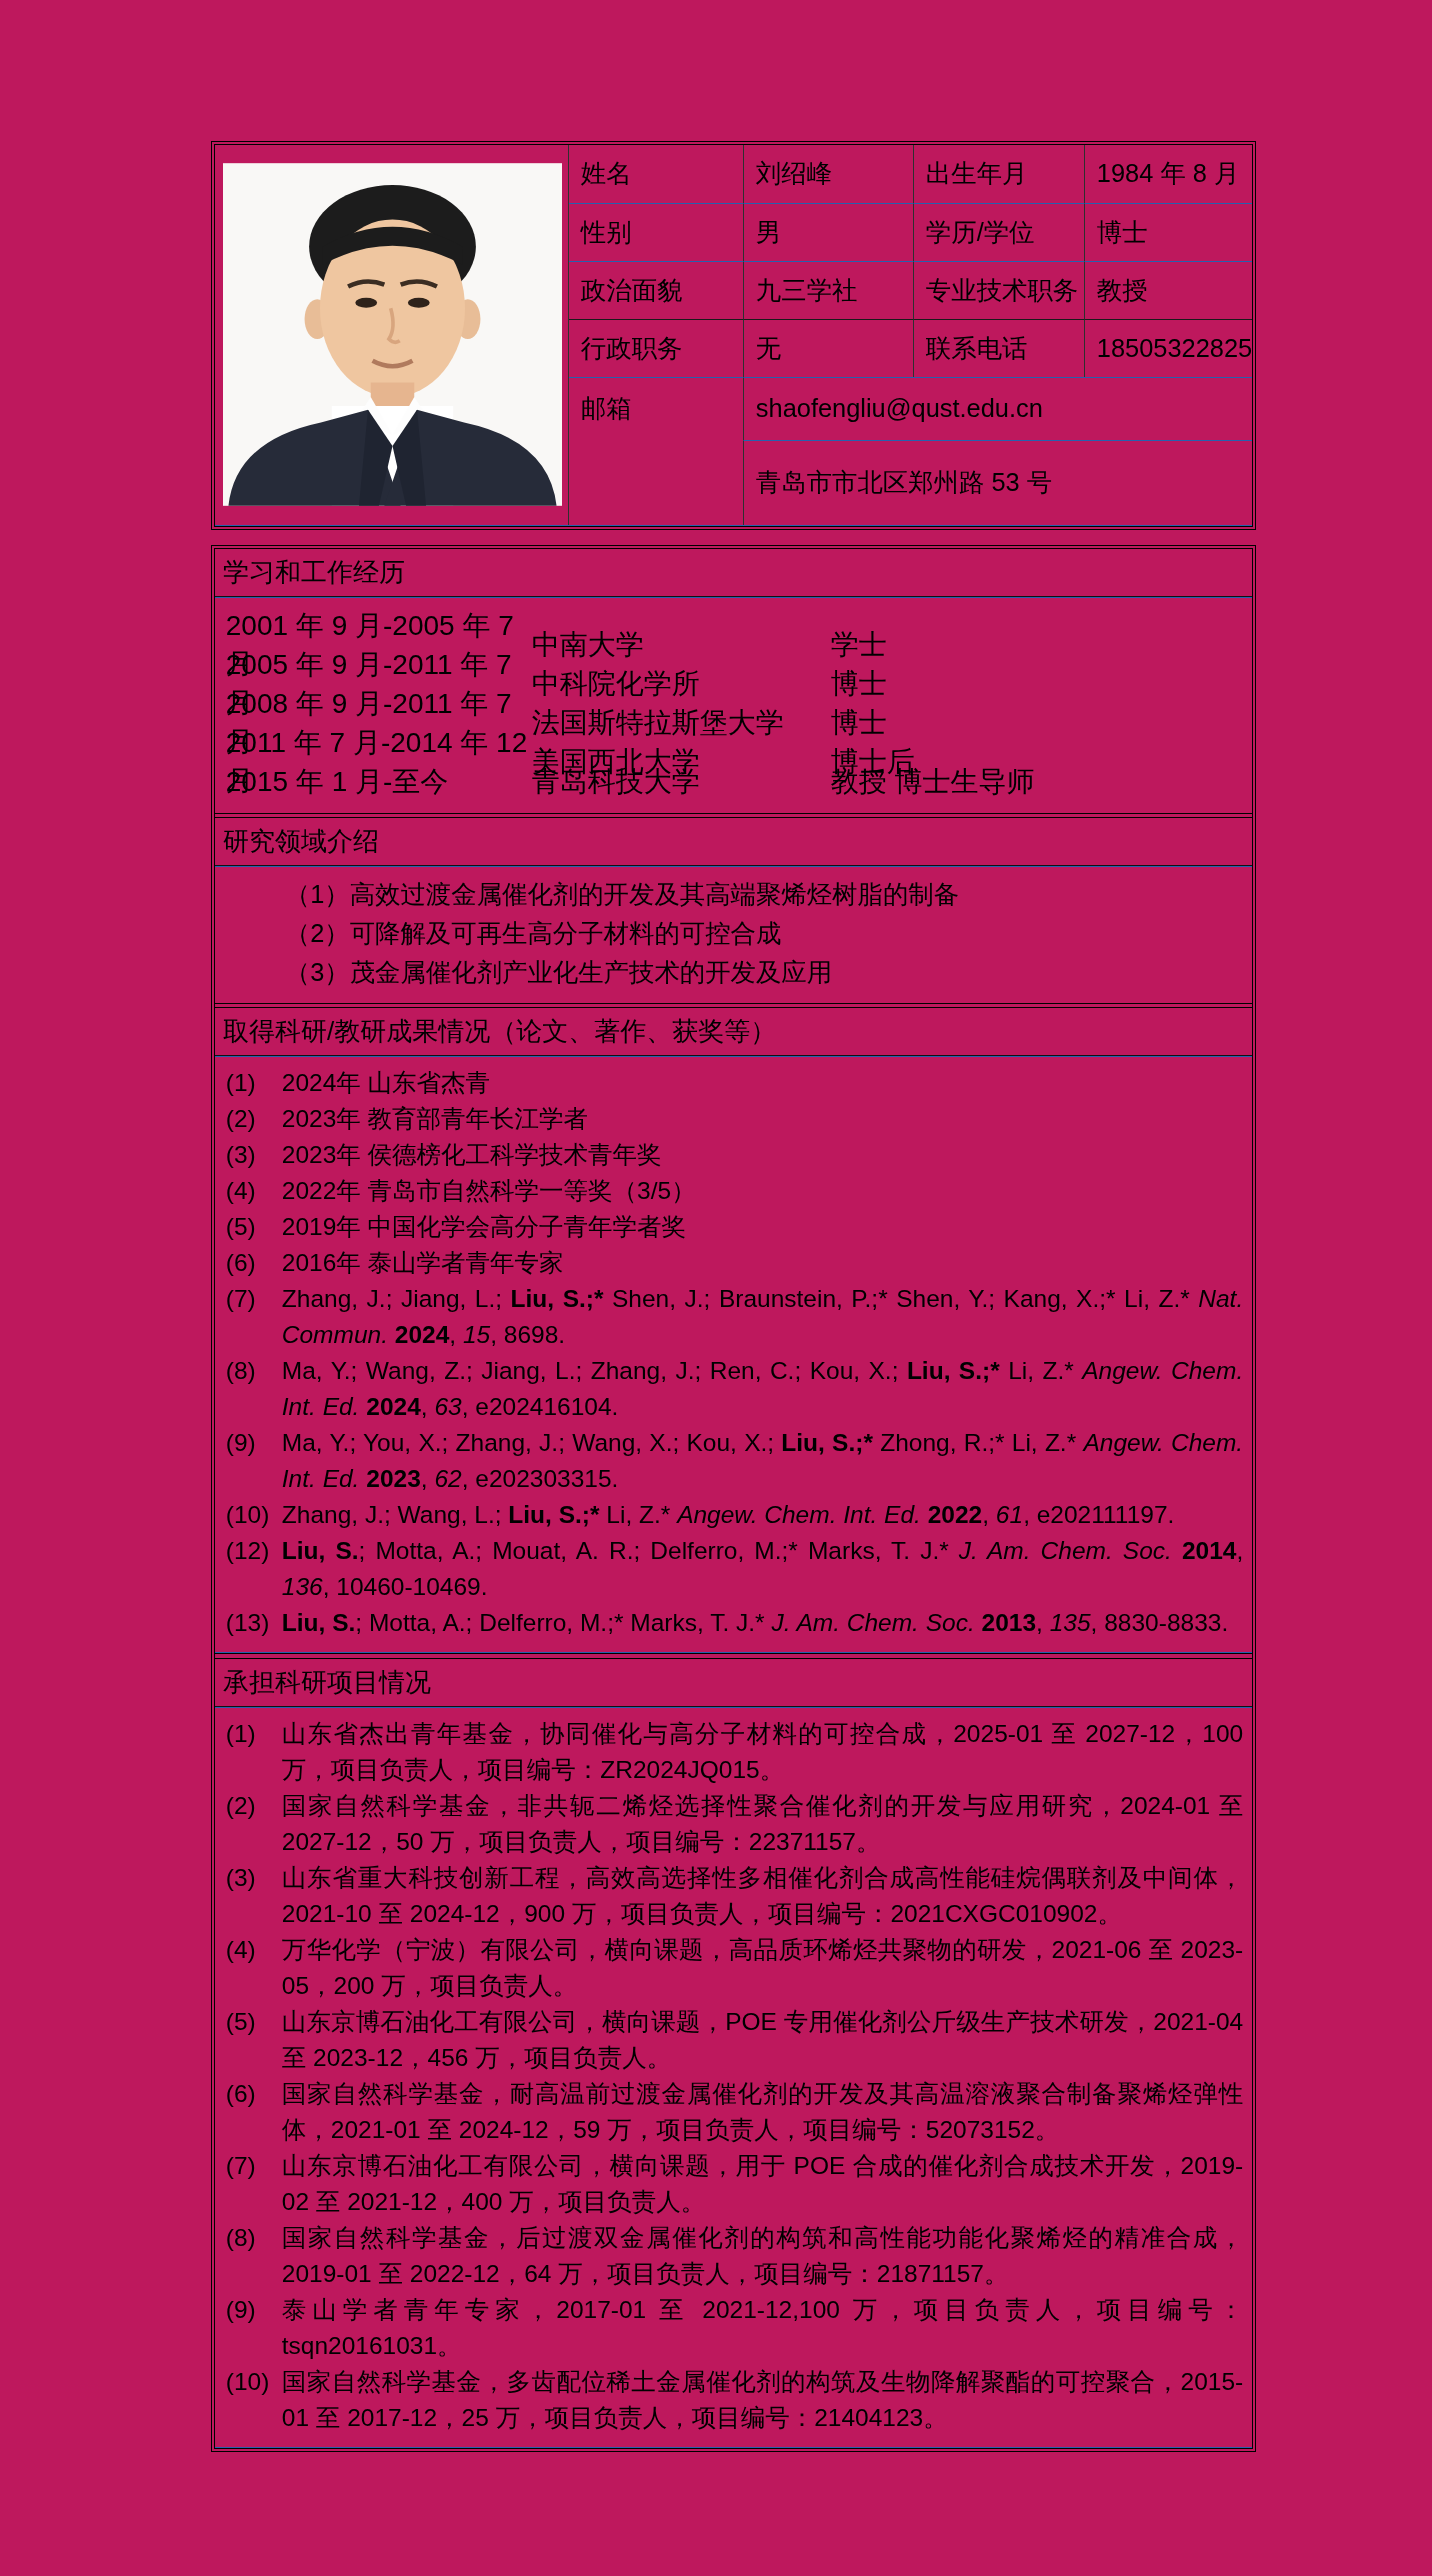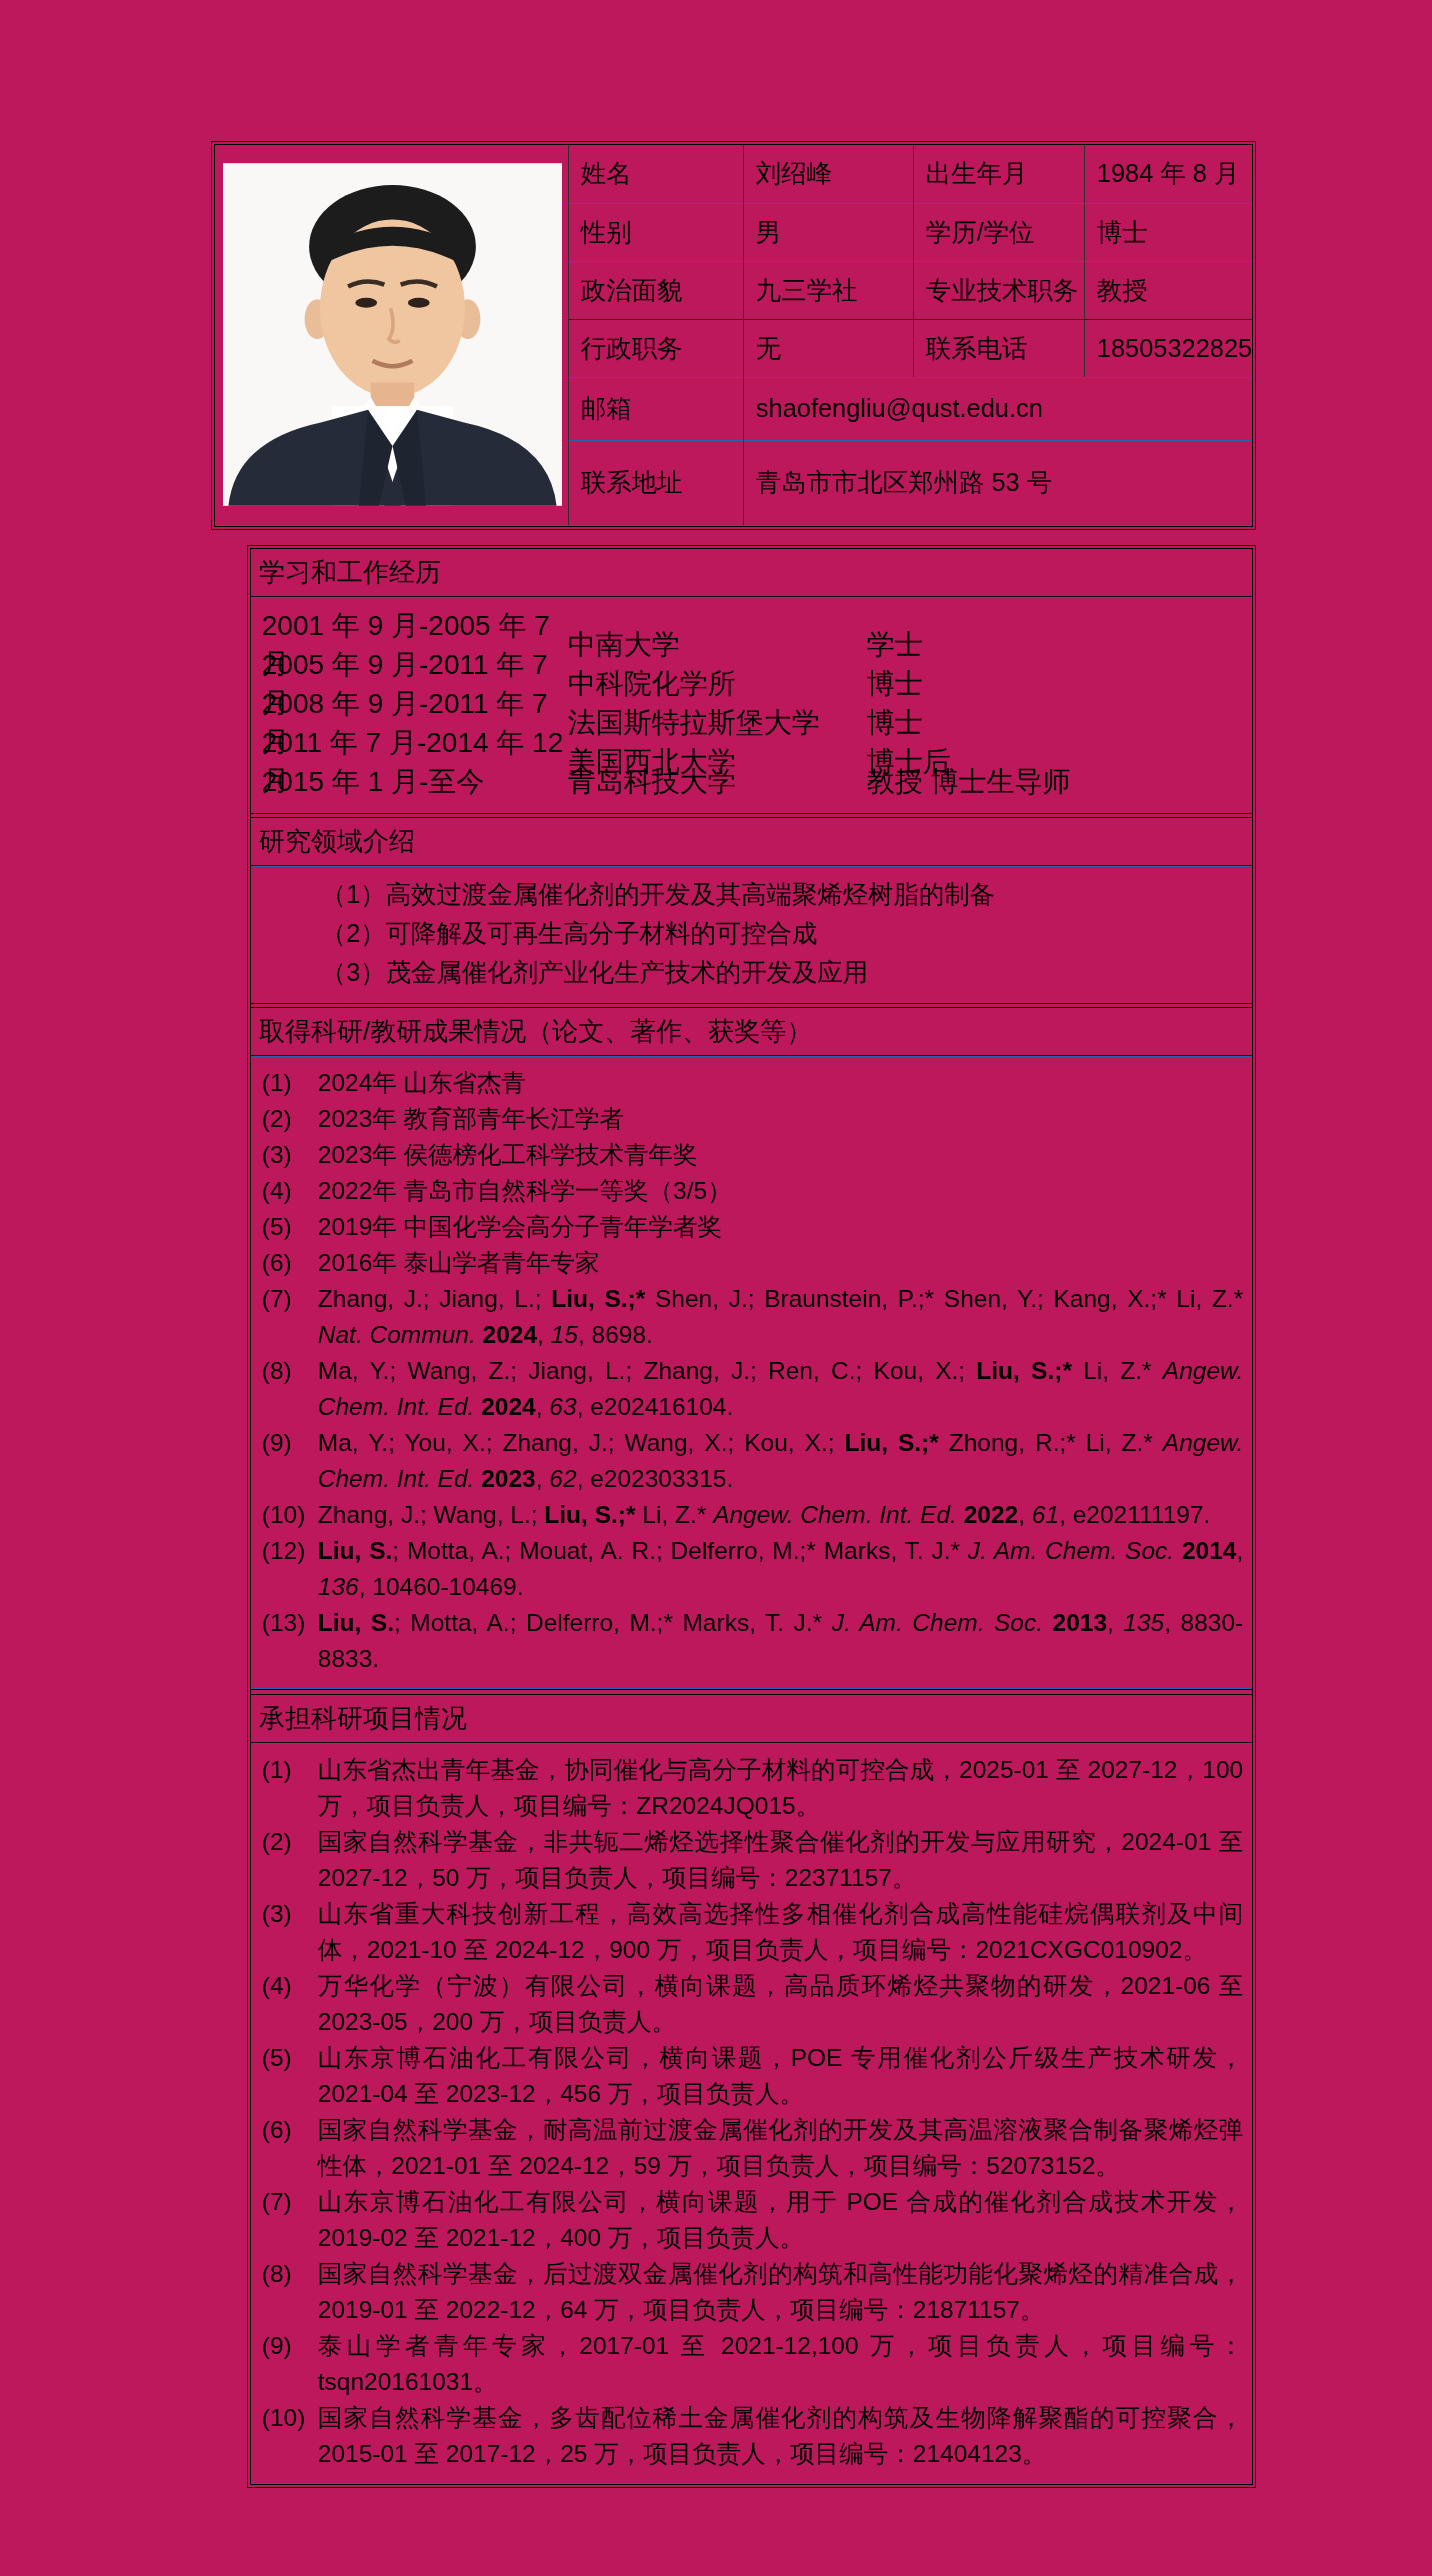--- a/index.html
+++ b/index.html
@@ -4,21 +4,21 @@
 <style>
   html,body{margin:0;padding:0;background:#ffffff;}
   .page{
     position:relative;width:1433px;height:2576px;background:#be185d;overflow:hidden;
     font-family:"Liberation Sans","DejaVu Sans",sans-serif;color:#000;
   }
   .doc{position:absolute;left:211px;top:141px;width:1045px;}
   
   .box{border:1.8px solid #000;box-sizing:border-box;}
   .box-inner{border:0.9px solid #000;margin:1.8px;}
-  .box2{margin-top:15.4px;margin-left:36px;}
+  .box2{margin-top:15.4px;}
   
   .b1-flex{display:flex;align-items:stretch;}
   .photo-cell{width:354px;box-sizing:border-box;padding:18px 5.4px 18px 7.3px;display:flex;justify-content:center;}
   .photo-cell svg{display:block;}
   .info-table{
     flex:1;display:grid;
     grid-template-columns:174px 170px 171px 1fr;
     grid-template-rows:58px 58px 58px 58px 63px 85px;
     border-left:1.8px solid #2f2f2f;box-sizing:border-box;
   }
@@ -99,21 +99,20 @@
             <div class="cell bl st-blue">教授</div>
 
             <div class="cell st-black">行政职务</div>
             <div class="cell bl st-black">无</div>
             <div class="cell bl st-black">联系电话</div>
             <div class="cell bl st-black">18505322825</div>
 
             <div class="cell st-blue">邮箱</div>
             <div class="cell bl sp st-blue">shaofengliu@qust.edu.cn</div>
 
-            <div class="cell st-blue">联系地址</div>
             <div class="cell bl sp st-blue">青岛市市北区郑州路 53 号</div>
           </div>
         </div>
         <div class="blue-rule"></div>
       </div>
     </div>
 
     <div class="box box2">
       <div class="box-inner">
 

